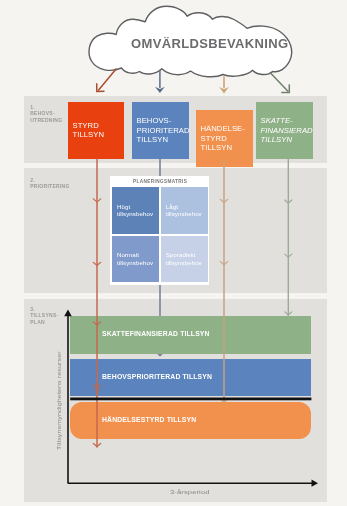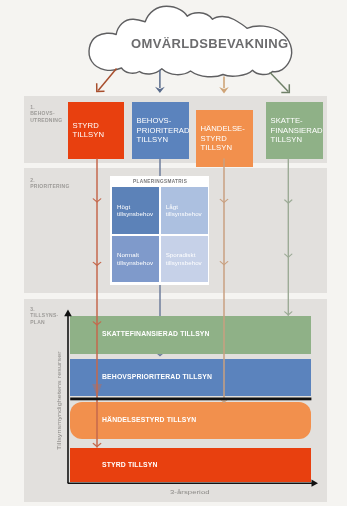--- a/index.html
+++ b/index.html
@@ -54,21 +54,21 @@
         <div>TILLSYN</div>
       </span>
     </div>
     <div class="cat" style="left: 196.4px; top: 102px; width: 56.5px; height: 56.6px; background: rgb(242, 144, 77); margin-top: 8px;">
       <span>
         <div>HÄNDELSE-</div>
         <div>STYRD</div>
         <div>TILLSYN</div>
       </span>
     </div>
-    <div class="cat" style="left: 266px; top: 102px; width: 56.5px; height: 56.6px; background: rgb(143, 177, 135);">
+    <div class="cat" style="left: 256px; top: 102px; width: 56.5px; height: 56.6px; background: rgb(143, 177, 135); font-style: italic;">
       <span>
         <div>SKATTE-</div>
         <div>FINANSIERAD</div>
         <div>TILLSYN</div>
       </span>
     </div>
     <svg width="347" height="506" viewBox="0 0 347 506" style="position: absolute; left: 0px; top: 0px;">
       <path d="M160 158.6 L160 356.0" stroke="#6e7e9b" stroke-width="1.5" fill="none"></path>
       <path d="M155.4 352.5 L160 356.5 L164.6 352.5 L163.2 351.9 L160 355.0 L156.8 351.9 Z" fill="#6e7e9b"></path>
     </svg>
@@ -100,23 +100,20 @@
     </div>
     <div class="band" style="left: 70.2px; top: 316.2px; width: 241.2px; height: 37.9px; background: rgb(143, 177, 135);">
       <span>SKATTEFINANSIERAD TILLSYN</span>
     </div>
     <div class="band" style="left: 70.2px; top: 359.3px; width: 241.2px; height: 37px; background: rgb(91, 131, 189);">
       <span>BEHOVSPRIORITERAD TILLSYN</span>
     </div>
     <div class="band" style="left: 70.2px; top: 402.3px; width: 241.2px; height: 36.6px; background: rgb(242, 144, 77); border-radius: 12px;">
       <span>HÄNDELSESTYRD TILLSYN</span>
     </div>
-    <div class="band" style="left: 70.2px; top: 448.4px; width: 241.2px; height: 34px; background: rgb(232, 64, 15);">
-      <span>STYRD TILLSYN</span>
-    </div>
     <div class="ylab" style="left: 56.2px; top: 450px; transform: rotate(-90deg) scaleX(1.285); white-space: nowrap;">Tillsynsmyndighetens resurser</div>
     <div class="xlab" style="left: 170px; top: 488.9px;">3-årsperiod</div>
     <svg width="347" height="506" viewBox="0 0 347 506">
       <path d="M121.5 68.0 C111 72.5 97.5 70.5 91.8 61.5 C86.5 53.5 89 41 97 36.2 C102.5 32.8 111 32.4 116.2 34.5 C117.5 26 124.5 18.8 133.5 19.3 C139 19.6 143.5 21.3 145.2 21.8 C148.5 12 157 6.3 166.5 6.3 C177 6.3 185 11.8 187.2 16.3 C190.5 13.5 195 12.6 199.5 12.8 C205 13 210 16 212.5 19.2 C217 15.5 227 15.5 234 19.5 C240.5 23.2 244.5 26 247 28.3 C256 24.5 271 25.2 280.5 32 C290 38.8 294.5 50.5 289.8 60.5 C286 68.5 279 73 272.5 71.5 C268 76 257 75.5 252.5 70.3 C246.5 76.5 230 77.5 223 74.5 C216 78 200 78 190.5 71.0 C183.5 76 170 76.5 161.8 68.8 C155 75.5 144 75 139.5 71.5 C133 75 125 73 121.5 68.0 Z" fill="#ffffff" stroke="#5f5f61" stroke-width="1.4" stroke-linejoin="round"></path>
       <path d="M97 158.6 L97 447.4" stroke="#c4694d" stroke-width="1.5" fill="none"></path>
       <path d="M92.4 198.8 L97 202.8 L101.6 198.8 L100.588 198.25 L97 201.20000000000002 L93.412 198.25 Z" fill="#c4694d"></path>
       <path d="M92.4 262.2 L97 266.2 L101.6 262.2 L100.588 261.65 L97 264.59999999999997 L93.412 261.65 Z" fill="#c4694d"></path>
       <path d="M92.4 321.7 L97 325.7 L101.6 321.7 L100.588 321.15 L97 324.09999999999997 L93.412 321.15 Z" fill="#c4694d"></path>
       <path d="M92.4 443.4 L97 447.4 L101.6 443.4 L100.588 442.84999999999997 L97 445.79999999999995 L93.412 442.84999999999997 Z" fill="#c4694d"></path>
       <path d="M92.2 383.9 L97 396.7 L101.9 383.9 Z" fill="#c4694d" fill-opacity="0.38"></path>

